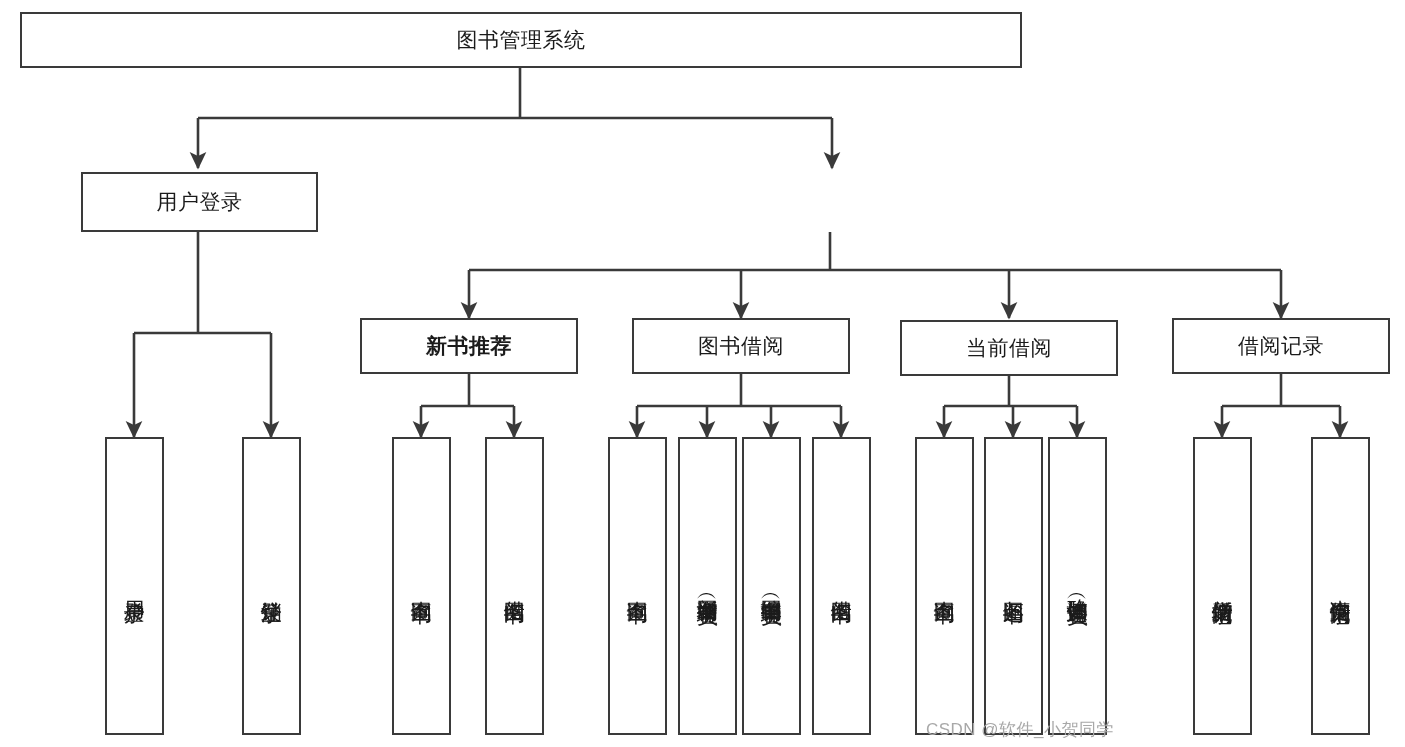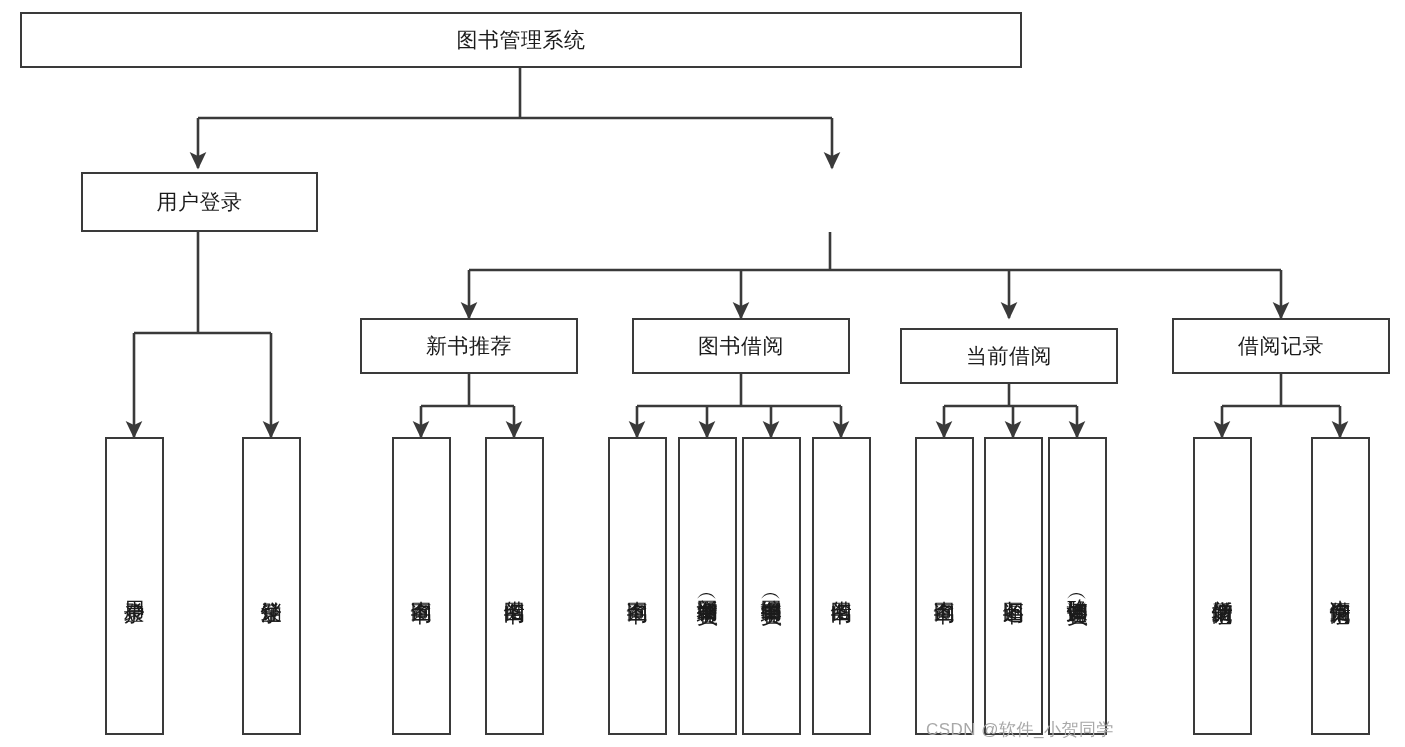--- a/index.html
+++ b/index.html
@@ -126,27 +126,27 @@
   </svg>
 
   <div class="node h" style="left:20px; top:12px; width:1002px; height:56px;">
     <span class="label">图书管理系统</span>
   </div>
 
   <div class="node h" style="left:81px; top:172px; width:237px; height:60px;">
     <span class="label">用户登录</span>
   </div>
 
-  <div class="node h" style="left:360px; top:318px; width:218px; height:56px;">
+  <div class="node h" style="left:360px; top:318px; width:218px; height:56px;font-weight:bold;">
     <span class="label">新书推荐</span>
   </div>
   <div class="node h" style="left:632px; top:318px; width:218px; height:56px;">
     <span class="label">图书借阅</span>
   </div>
-  <div class="node h" style="left:900px; top:328px; width:218px; height:56px;">
+  <div class="node h" style="left:900px; top:320px; width:218px; height:56px;">
     <span class="label">当前借阅</span>
   </div>
   <div class="node h" style="left:1172px; top:318px; width:218px; height:56px;align-items:center;">
     <span class="label">借阅记录</span>
   </div>
 
   <div class="node v" style="left:105px; top:437px; width:59px; height:298px;">
     <span class="label">用户登录</span>
   </div>
   <div class="node v" style="left:242px; top:437px; width:59px; height:298px;">

